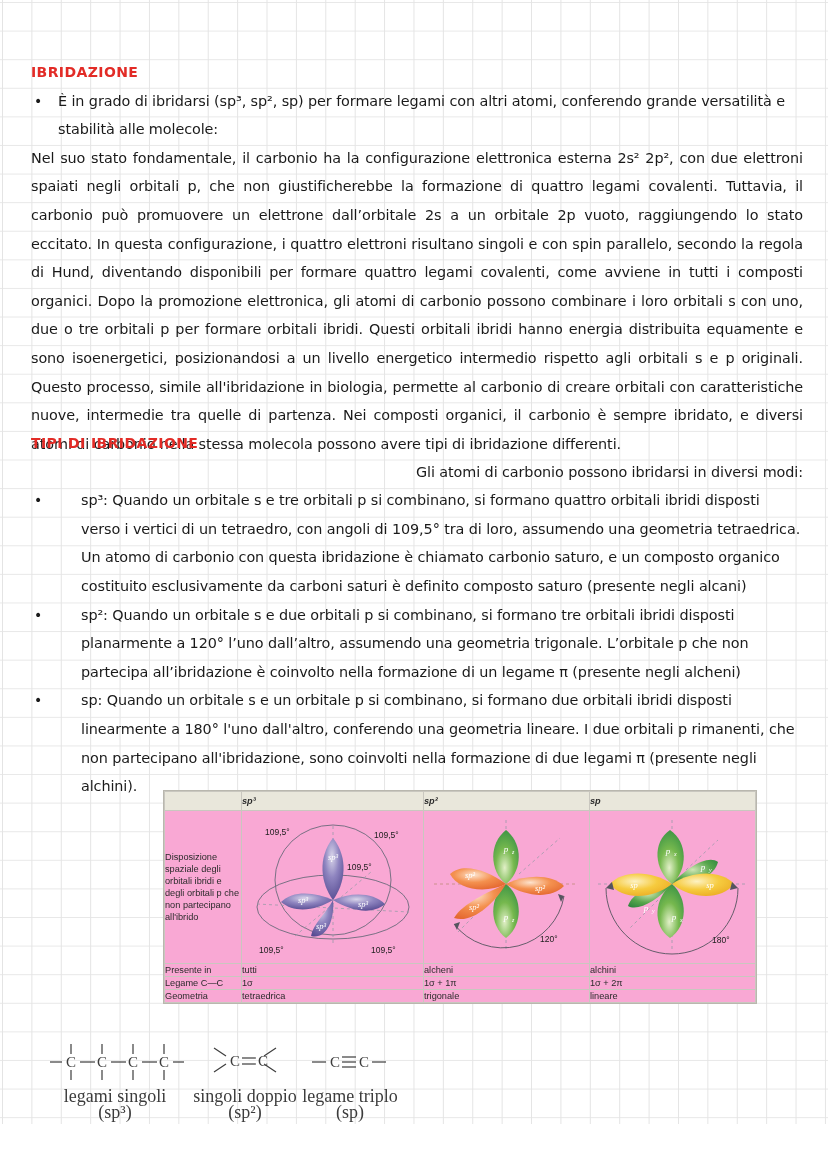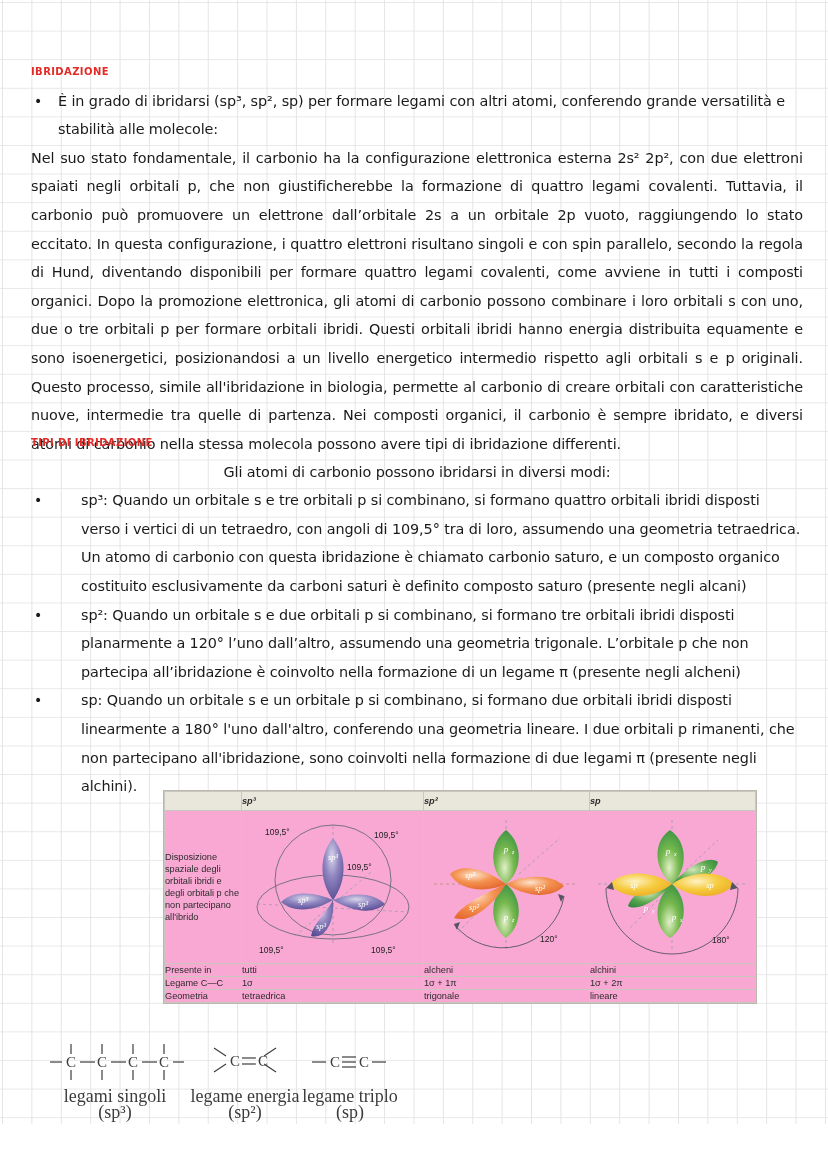--- a/index.html
+++ b/index.html
@@ -42,35 +42,35 @@
     width: 772px;
     font-family: "DejaVu Sans", sans-serif;
     font-size: 14.4px;
     line-height: 28.6px;
     color: #1a1a1a;
     letter-spacing: -0.1px;
   }
 
   h2.section-head {
     font-family: "DejaVu Sans", sans-serif;
-    font-size: 10px;
+    font-size: 14px;
     font-weight: 700;
     color: #e22b26;
     margin: 0;
     line-height: 28.6px;
     letter-spacing: 0.4px;
   }
 
   p.para {
     margin: 0;
     font-family: "DejaVu Sans", sans-serif;
     font-size: 14.4px;
     line-height: 28.6px;
     color: #1a1a1a;
-    text-align: center;
+    text-align: right;
   }
   p.para.justify { text-align: justify; }
 
   ul.bullets {
     margin: 0;
     padding: 0;
     list-style: none;
   }
   ul.bullets li {
     position: relative;
@@ -416,21 +416,21 @@
             <line x1="78" y1="16" x2="90" y2="8"></line>
             <line x1="78" y1="24" x2="90" y2="32"></line>
             <line x1="56" y1="18" x2="70" y2="18"></line>
             <line x1="56" y1="24" x2="70" y2="24"></line>
           </g>
           <g font-family="Liberation Serif, serif" font-size="15" fill="#3c3c3c" text-anchor="middle">
             <text x="49" y="26">C</text>
             <text x="77" y="26">C</text>
           </g>
         </svg>
-        <div class="formula-caption">legame energia</div>
+        <div class="formula-caption">singoli doppio</div>
         <div class="formula-caption sub">(sp²)</div>
       </div>
 
       <div class="formula-group" style="left:258px; top:0px; width:104px;">
         <svg width="104" height="44" viewBox="0 0 104 44">
           <g stroke="#3c3c3c" stroke-width="1.2" fill="none">
             <line x1="14" y1="22" x2="28" y2="22"></line>
             <line x1="74" y1="22" x2="88" y2="22"></line>
             <line x1="44" y1="17" x2="58" y2="17"></line>
             <line x1="44" y1="22" x2="58" y2="22"></line>

